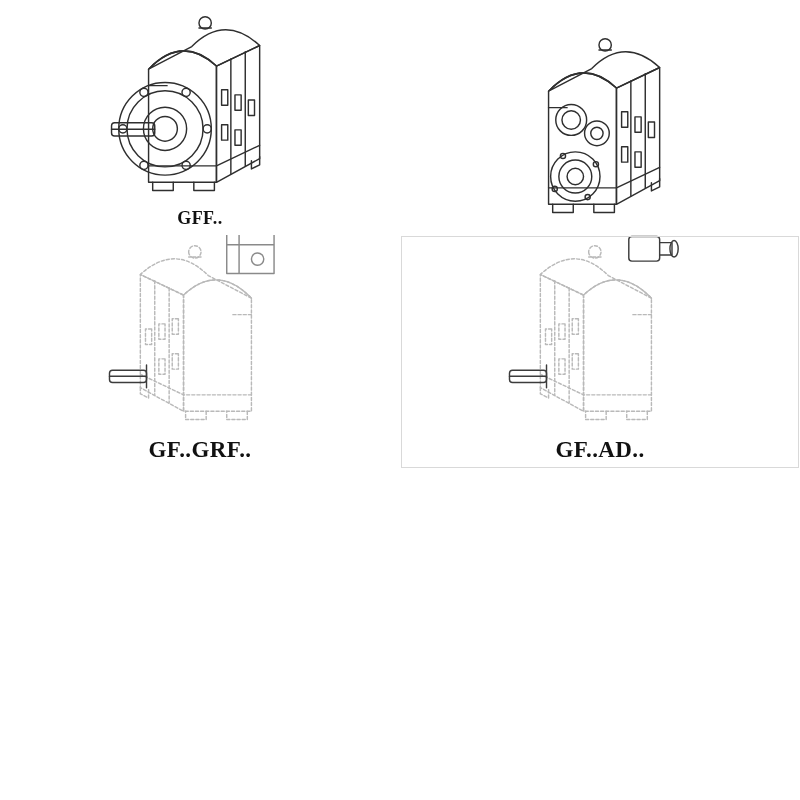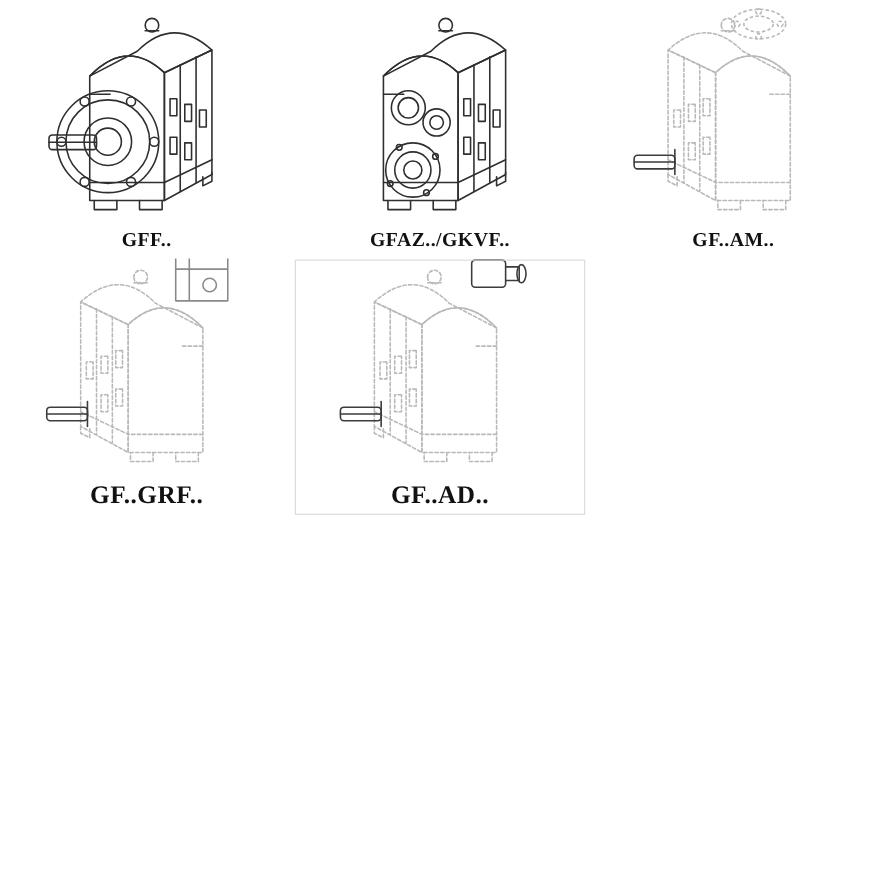--- a/index.html
+++ b/index.html
@@ -11,21 +11,21 @@
   *{box-sizing:border-box;}
   html,body{margin:0;padding:0;}
   body{
     width:800px;height:800px;
     background:var(--background);
     font-family:"Liberation Serif", serif;
     overflow:hidden;
   }
   .catalog{
     display:grid;
-    grid-template-columns:repeat(3,1fr);
+    grid-template-columns:repeat(2,1fr);
     grid-template-rows:repeat(3,1fr);
     width:800px;height:704px;
   }
   figure.cell{
     margin:0;
     display:flex;
     flex-direction:column;
     align-items:center;
     justify-content:flex-end;
     padding:2px 2px 6px 2px;
@@ -153,35 +153,26 @@
       <use href="#sym-outshaft"></use>
     </svg>
     <figcaption>GFF..</figcaption>
   </figure>
 
   <figure class="cell">
     <svg class="drawing" viewBox="0 0 180 210">
       <use href="#sym-housing"></use>
       <use href="#sym-bores"></use>
     </svg>
-    <figcaption>GFAZ../GKVF..</figcaption>
   </figure>
 
 
 
 
 
-  <figure class="cell">
-    <svg class="drawing phantom" viewBox="0 0 180 210">
-      <use href="#sym-housing" transform="translate(180,0) scale(-1,1)"></use>
-      <use href="#sym-topflange"></use>
-      <use href="#sym-shaft" class="solid"></use>
-    </svg>
-    <figcaption>GF..AM..</figcaption>
-  </figure>
 
 
 
 
   <figure class="cell lg">
     <svg class="drawing phantom" viewBox="0 0 180 210">
       <use href="#sym-housing" transform="translate(180,0) scale(-1,1)"></use>
       <use href="#sym-grfbox" class="mid"></use>
       <use href="#sym-shaft" class="solid"></use>
     </svg>

